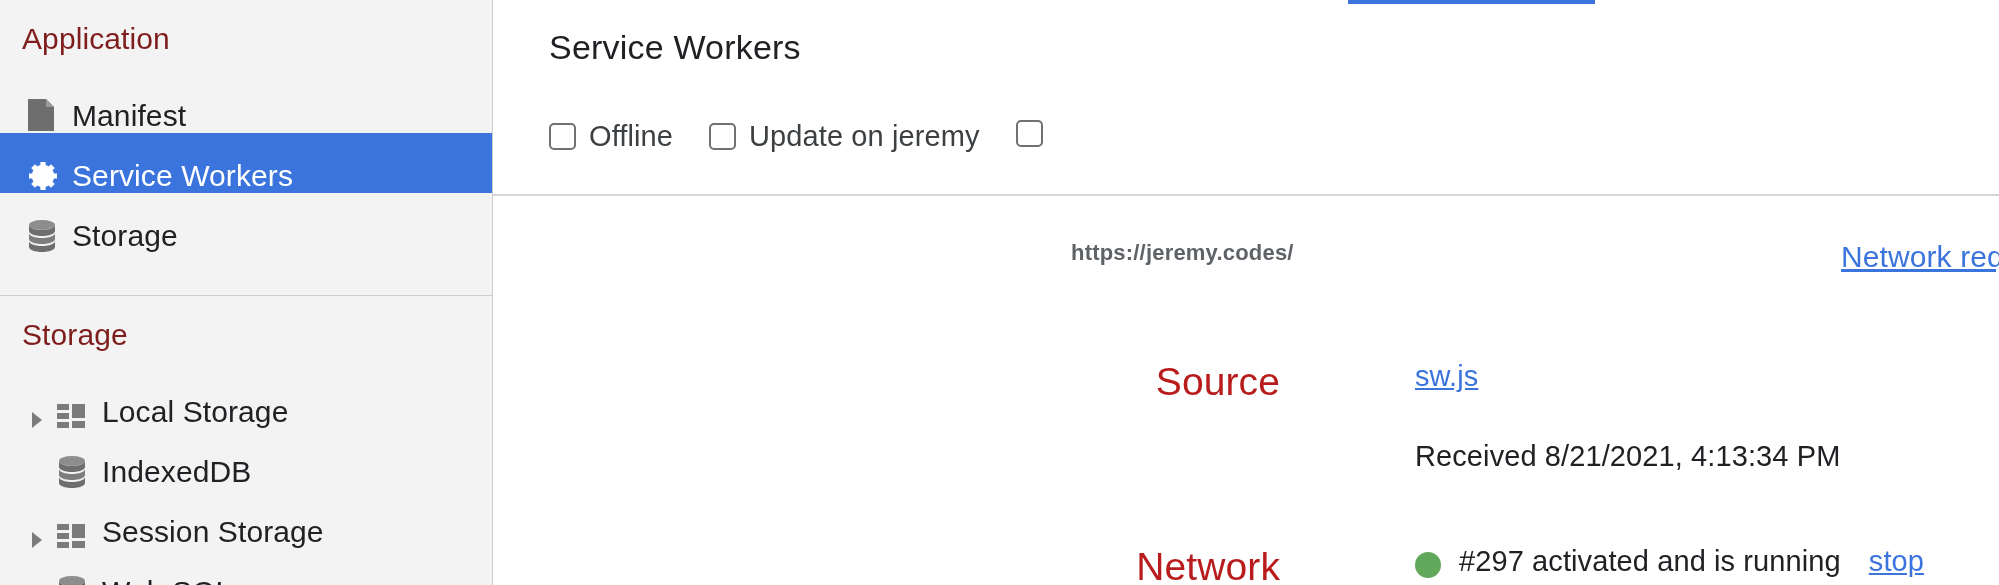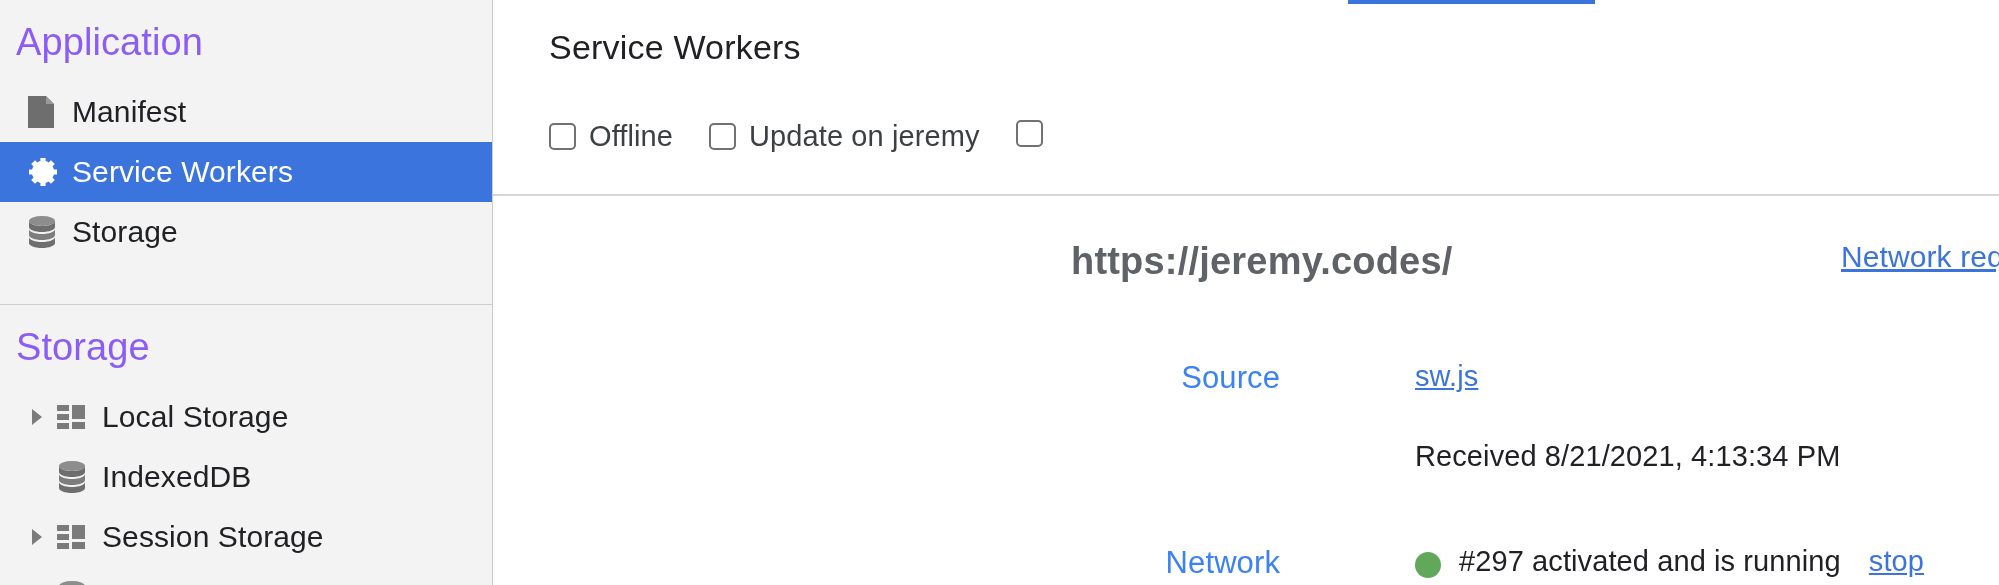--- a/index.html
+++ b/index.html
@@ -31,29 +31,29 @@
     flex: 0 0 493px;
     overflow: hidden;
   }
   .sidebar-section { position: relative; }
   .sidebar-divider {
     height: 1px;
     background: #cdcdcd;
     margin: 0;
   }
   .section-title {
-    font-size: 38px;
-    color: #8b5cf6;
-    padding: 22px 0 18px 16px;
+    font-size: 30px;
+    color: #7f1d1d;
+    padding: 22px 0 18px 22px;
     line-height: 1.1;
     letter-spacing: 0.1px;
   }
   .sb-row {
     display: flex;
-    align-items: center;
+    align-items: flex-end;
     height: 60px;
     padding-left: 22px;
     font-size: 30px;
     color: #202124;
     white-space: nowrap;
     letter-spacing: 0.1px;
   }
   .sb-row.selected {
     background: #3b74dc;
     color: #ffffff;
@@ -144,21 +144,21 @@
     position: absolute;
     top: 240px;
     left: 0;
     right: 0;
     height: 45px;
   }
   .reg-url {
     position: absolute;
     left: 578px;
     top: 0px;
-    font-size: 38px;
+    font-size: 22px;
     font-weight: bold;
     color: #5f6368;
     letter-spacing: 0.2px;
     white-space: nowrap;
   }
   .reg-actions {
     position: absolute;
     left: 1348px;
     top: 0px;
     display: flex;
@@ -184,22 +184,22 @@
     white-space: nowrap;
   }
   .row-source { top: 360px; }
   .row-received { top: 440px; }
   .row-status { top: 545px; }
   .field-label-wrap {
     position: absolute;
     left: 560px;
     width: 227px;
     text-align: right;
-    font-size: 31px;
-    color: #3b82f6;
+    font-size: 39px;
+    color: #b91c1c;
     letter-spacing: 0.1px;
     white-space: nowrap;
   }
   .field-value {
     position: absolute;
     left: 922px;
     font-size: 29px;
     color: #202124;
     letter-spacing: 0.1px;
     white-space: nowrap;

